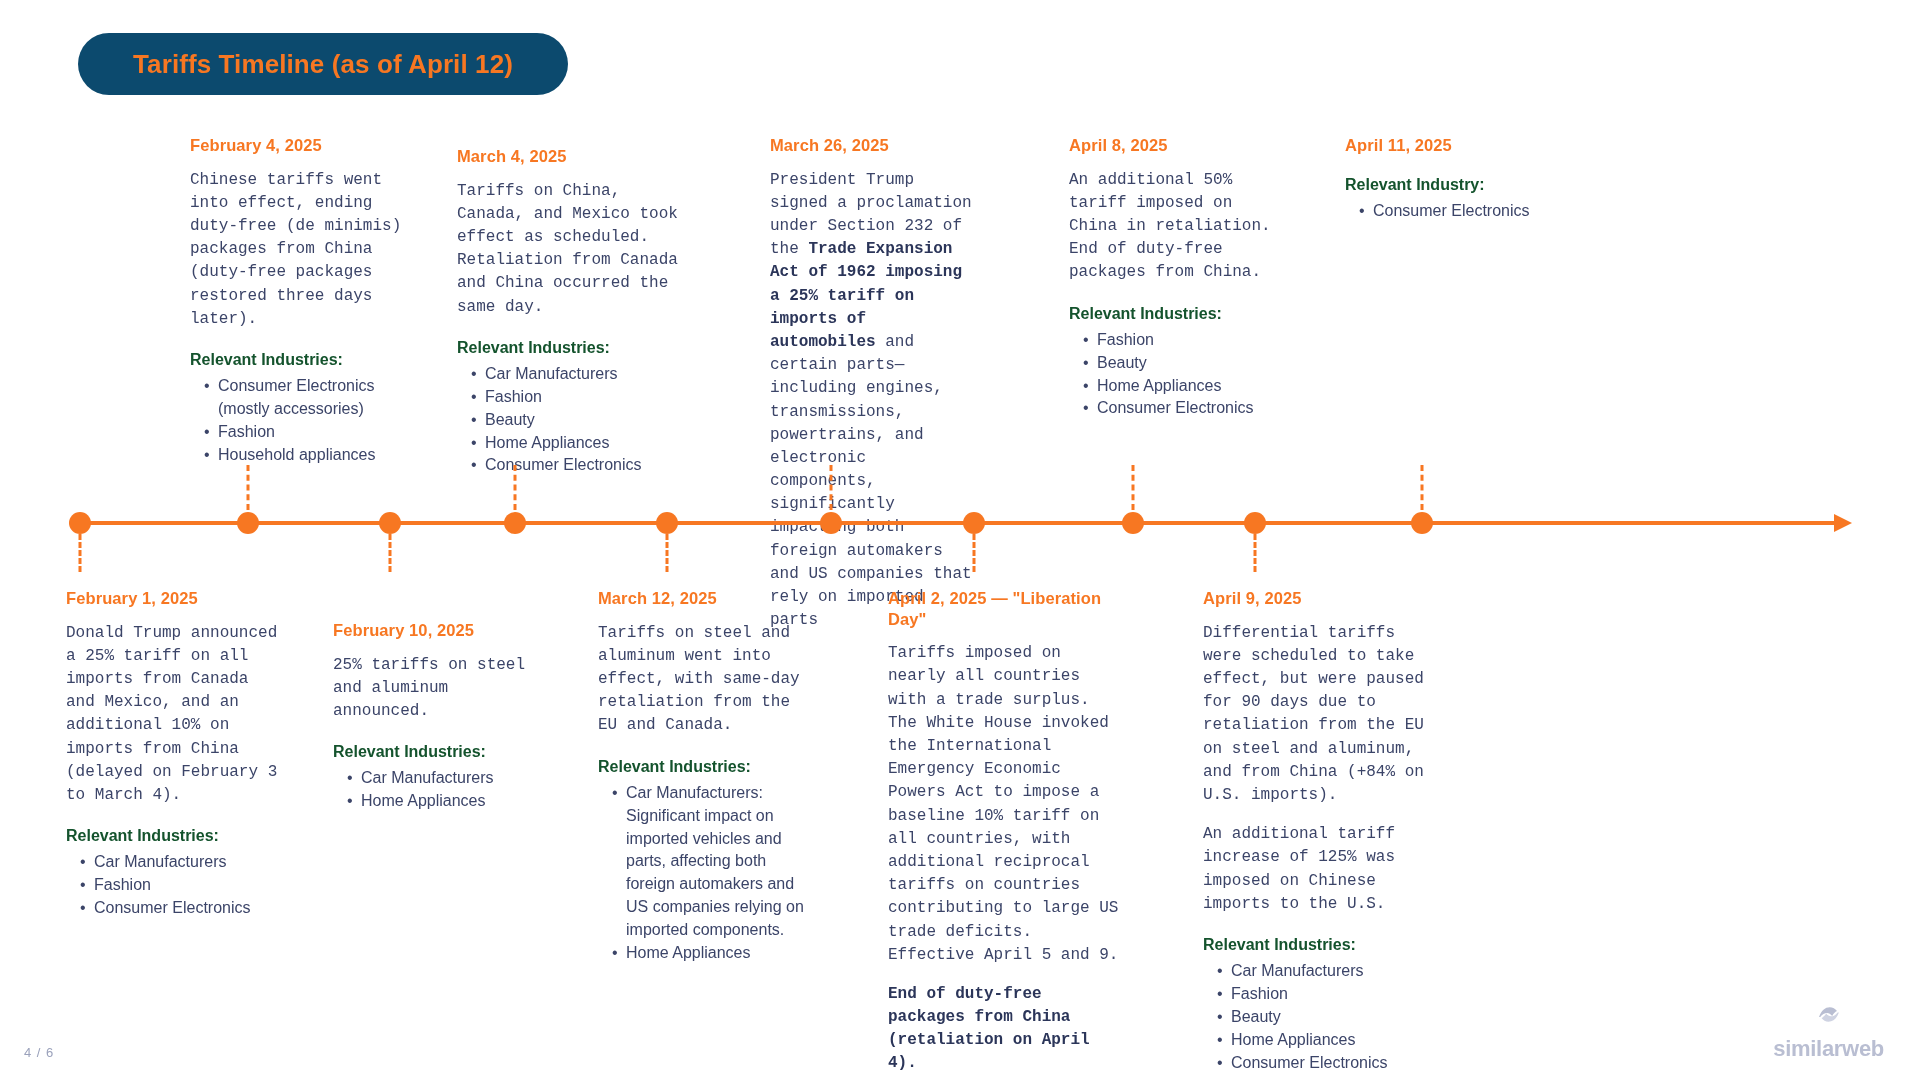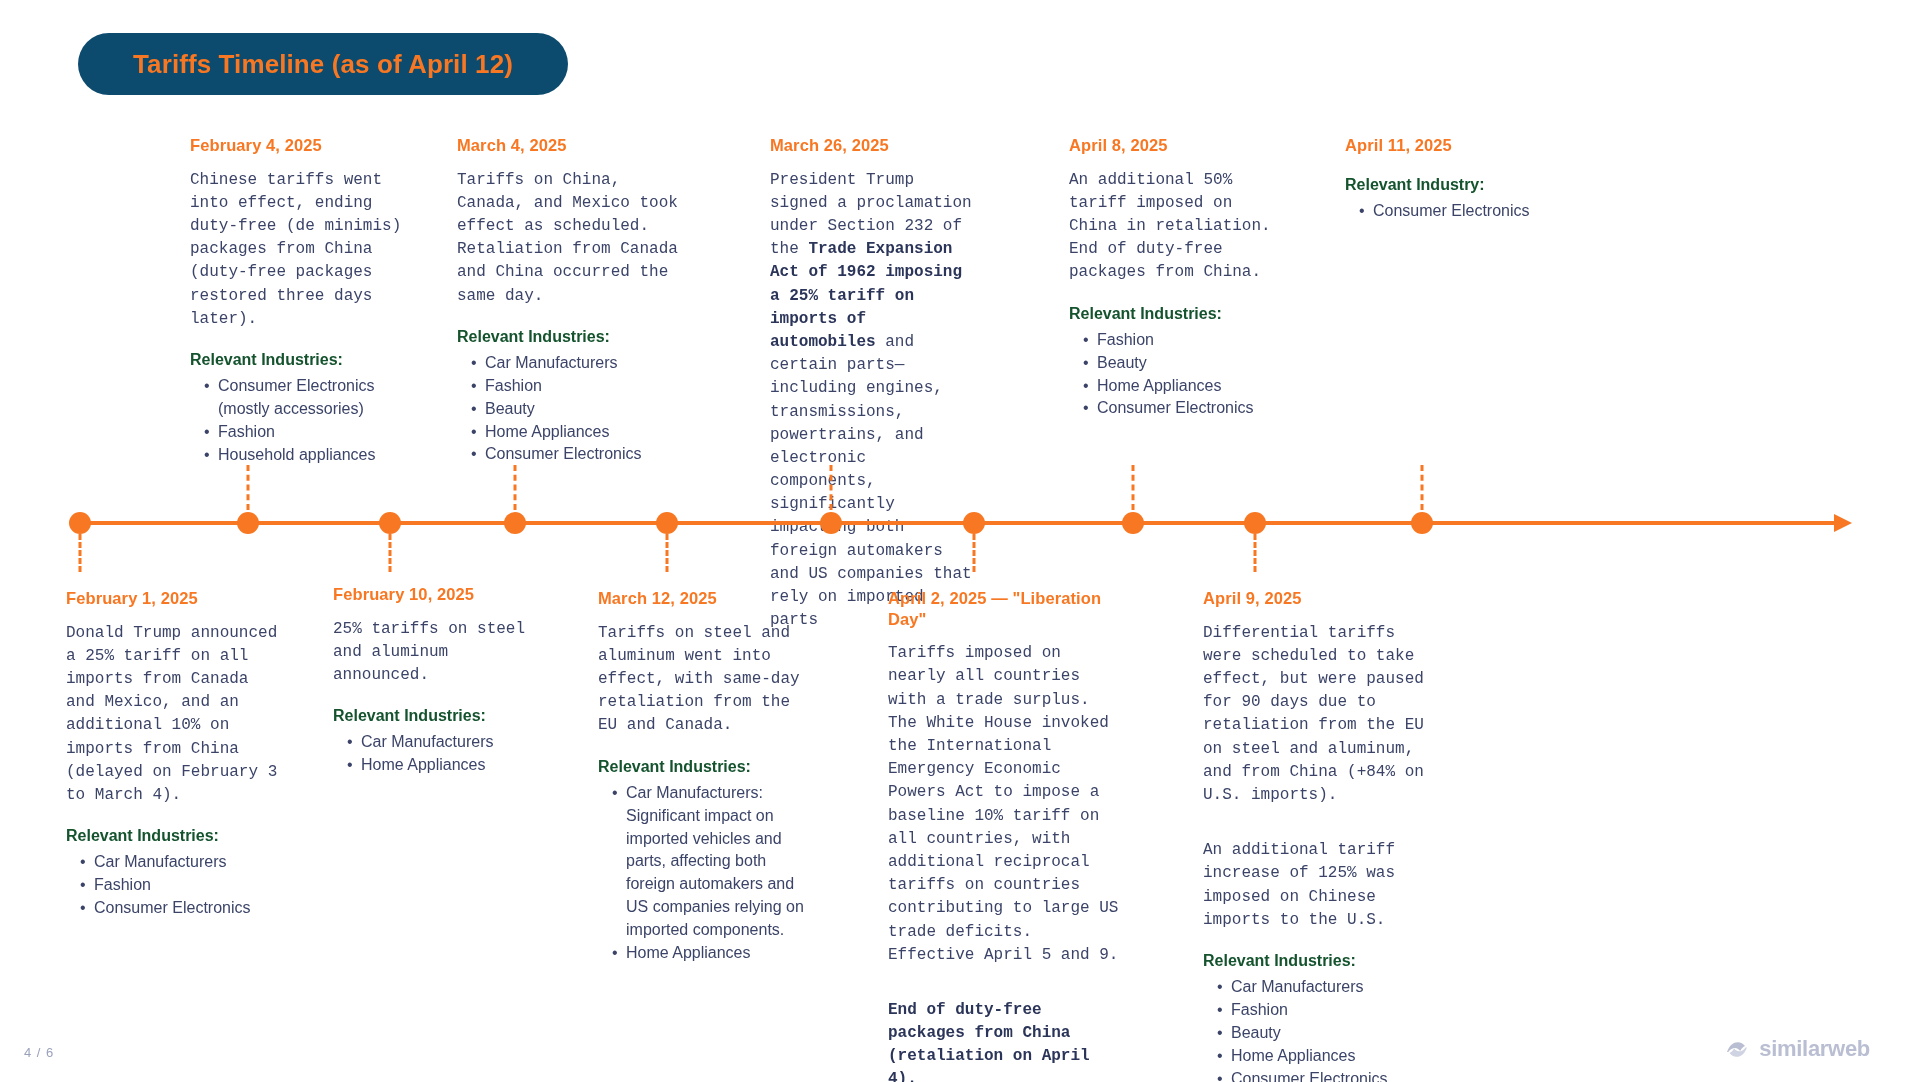--- a/index.html
+++ b/index.html
@@ -100,21 +100,21 @@
     letter-spacing: 0.1px;
   }
   .event-body {
     font-size: 16px;
     line-height: 1.45;
     color: #3b4468;
     margin: 0;
     font-family: Liberation Mono, monospace;
   }
   .event-body + .event-body {
-    margin-top: 32px;
+    margin-top: 16px;
   }
   .event-body b {
     font-weight: bold;
     color: #2b3559;
   }
   .ri-heading {
     font-size: 16px;
     font-weight: bold;
     color: #14532d;
     margin: 17px 0 2px 0;
@@ -145,26 +145,27 @@
   #page-number {
     position: absolute;
     left: 24px;
     bottom: 22px;
     font-size: 13px;
     color: #9aa1bb;
     letter-spacing: 1px;
   }
   #brand-logo {
     position: absolute;
-    right: 44px;
+    right: 30px;
     bottom: 20px;
     display: flex;
     align-items: center;
     gap: 9px;
     color: #b9bed2;
+    flex-direction: column;
   }
   #brand-logo .brand-name {
     font-size: 22px;
     font-weight: bold;
     color: #b9bed2;
     letter-spacing: -0.3px;
   }
 </style>
 </head>
 <body>
@@ -179,21 +180,21 @@
       <div class="event" style="left: 190px; top: 135px; width: 215px;">
         <div class="event-date">February 4, 2025</div>
         <p class="event-body">Chinese tariffs went into effect, ending duty-free (de minimis) packages from China (duty-free packages restored three days later).</p>
         <div class="ri-heading">Relevant Industries:</div>
         <ul class="ri-list">
           <li>Consumer Electronics (mostly accessories)</li>
           <li>Fashion</li>
           <li>Household appliances</li>
         </ul>
       </div>
-      <div class="event" style="left: 457px; top: 135px; width: 225px;">
+      <div class="event" style="left: 457px; top: 146px; width: 225px;">
         <div class="event-date">March 4, 2025</div>
         <p class="event-body">Tariffs on China, Canada, and Mexico took effect as scheduled. Retaliation from Canada and China occurred the same day.</p>
         <div class="ri-heading">Relevant Industries:</div>
         <ul class="ri-list">
           <li>Car Manufacturers</li>
           <li>Fashion</li>
           <li>Beauty</li>
           <li>Home Appliances</li>
           <li>Consumer Electronics</li>
         </ul>
@@ -254,21 +255,21 @@
       <div class="event" style="left: 66px; top: 588px; width: 215px;">
         <div class="event-date">February 1, 2025</div>
         <p class="event-body">Donald Trump announced a 25% tariff on all imports from Canada and Mexico, and an additional 10% on imports from China (delayed on February 3 to March 4).</p>
         <div class="ri-heading">Relevant Industries:</div>
         <ul class="ri-list">
           <li>Car Manufacturers</li>
           <li>Fashion</li>
           <li>Consumer Electronics</li>
         </ul>
       </div>
-      <div class="event" style="left: 333px; top: 584px; width: 215px;">
+      <div class="event" style="left: 333px; top: 620px; width: 215px;">
         <div class="event-date">February 10, 2025</div>
         <p class="event-body">25% tariffs on steel and aluminum announced.</p>
         <div class="ri-heading">Relevant Industries:</div>
         <ul class="ri-list">
           <li>Car Manufacturers</li>
           <li>Home Appliances</li>
         </ul>
       </div>
       <div class="event" style="left: 598px; top: 588px; width: 218px;">
         <div class="event-date">March 12, 2025</div>

